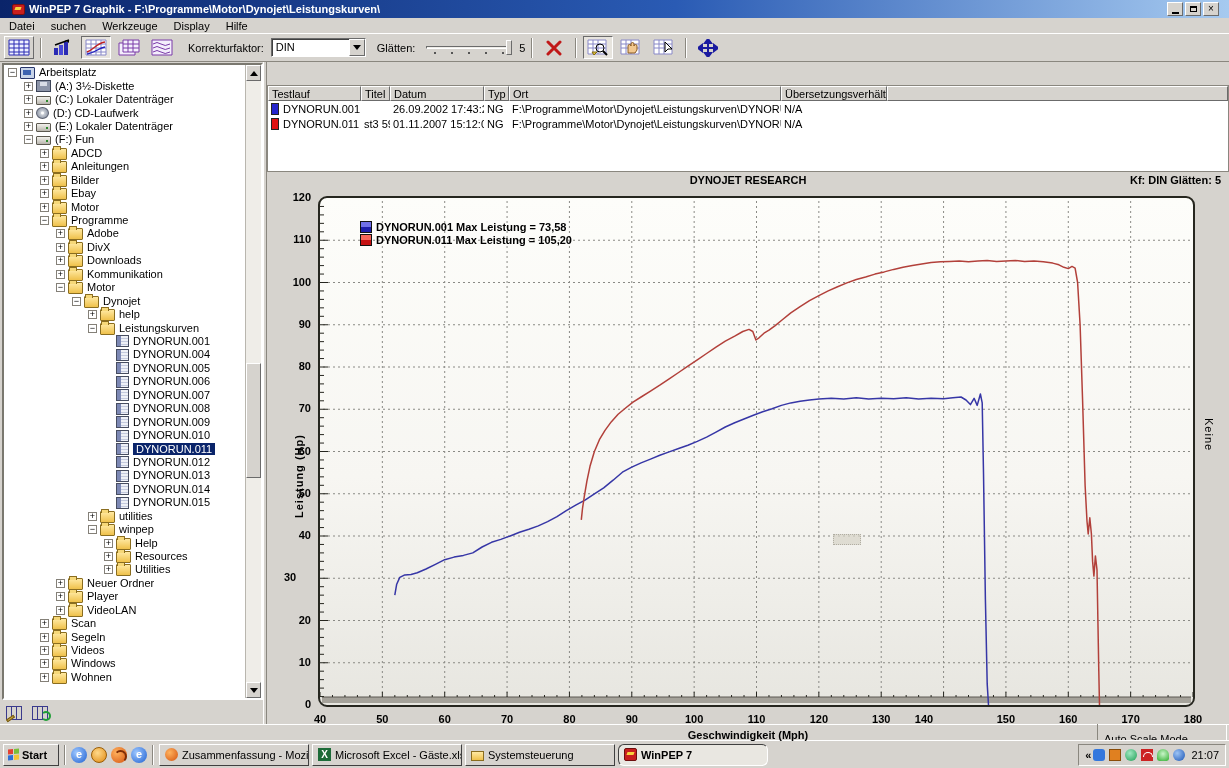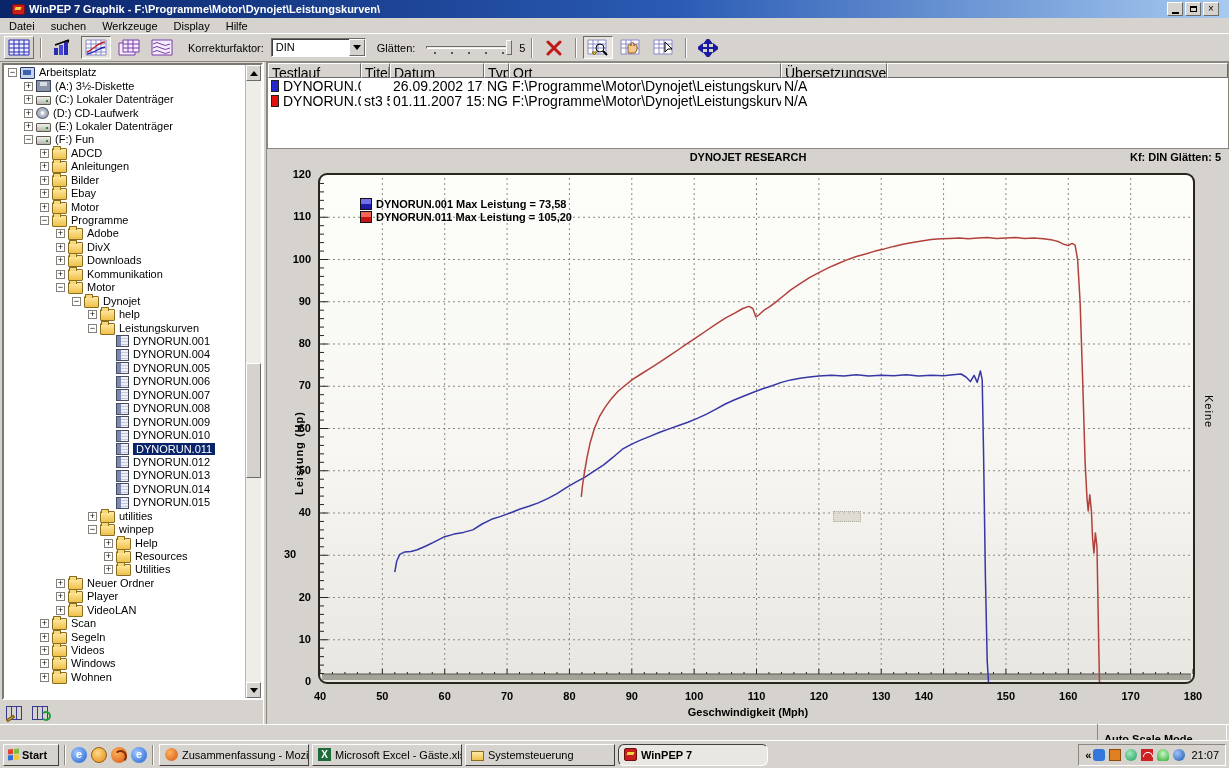--- a/index.html
+++ b/index.html
@@ -88,21 +88,21 @@
   .mini-grid { position:absolute; inset:2px 2px 0 0; border:1px solid #3a3a8c;
                background:repeating-linear-gradient(90deg,transparent 0 4px,#3a3a8c 4px 5px); }
   .mini-pencil { position:absolute; left:0; bottom:0; width:9px; height:3px; background:#caa23a; transform:rotate(-35deg); border:1px solid #6b5414; }
   .mini-refresh { position:absolute; right:-1px; bottom:-1px; width:10px; height:10px; border:2px solid #1f9e35; border-radius:50%; border-left-color:transparent; }
 
   .splitter { width:4px; flex:none; background:#d6d3ce; border-left:1px solid #fff; border-right:1px solid #8a877f; }
 
   .rightcol { flex:1; display:flex; flex-direction:column; min-width:0; }
   
   .runtable { height:86px; flex:none; background:#fff; border:1px solid #8a877f; border-bottom:none;
-              overflow:hidden; font-size:14px; }
+              overflow:hidden; font-size:11px;margin-top:23px; }
   .thead { display:flex; height:15px; }
   .th { flex:none; background:#d6d3ce; border:1px solid; border-color:#fff #6b6b6b #6b6b6b #fff;
         padding:1px 3px; white-space:nowrap; overflow:hidden; }
   .trrow { display:flex; height:15px; align-items:center; }
   .td { flex:none; padding:0 3px; white-space:nowrap; overflow:hidden; display:flex; align-items:center; }
   .runswatch { width:8px; height:12px; flex:none; margin-right:4px; border:1px solid #222; }
 
   
   .chart-header { height:17px; flex:none; background:#d6d3ce; display:flex; align-items:center;
                   font-weight:bold; position:relative; border-top:1px solid #8a877f; }
@@ -124,21 +124,21 @@
   .lsw { width:12px; height:12px; flex:none; margin-right:4px; border:1px solid #111; }
   .lsw-0 { background:linear-gradient(#7070e8 0 50%,#1d1daa 50% 100%); }
   .lsw-1 { background:linear-gradient(#f4655a 0 50%,#c51212 50% 100%); }
   .ltext { font-weight:bold; white-space:nowrap; }
   .artifact { position:absolute; left:513px; top:336px; width:28px; height:11px;
               background:rgba(214,211,198,.7); border:1px dotted #b0ada2; }
 
   
   .statusbar { height:16px; flex:none; display:flex; align-items:center; background:#d6d3ce;
                border-top:1px solid #fff; padding:1px 2px; gap:2px; }
-  .stcell { border:1px solid; border-color:#8a877f #fff #fff #8a877f; height:13px; padding:12px 6px;font-weight:bold; }
+  .stcell { border:1px solid; border-color:#8a877f #fff #fff #8a877f; height:13px; padding:12px 6px; }
   .stleft { flex:1; border-color:transparent; }
   .stright { width:130px; flex:none; }
 
   
   .taskbar { height:28px; flex:none; background:#d6d3ce; border-top:1px solid #fff;
              display:flex; align-items:center; padding:2px 3px; gap:3px; }
   .startbtn { height:22px; width:56px; flex:none; display:flex; align-items:center; gap:3px; padding:0 4px;
               background:#d6d3ce; border:1px solid; border-color:#fff #404040 #404040 #fff; font-weight:bold; }
   .flag { width:11px; height:11px; display:grid; grid-template-columns:1fr 1fr; grid-template-rows:1fr 1fr;
           gap:1px; transform:skewY(-6deg); }

